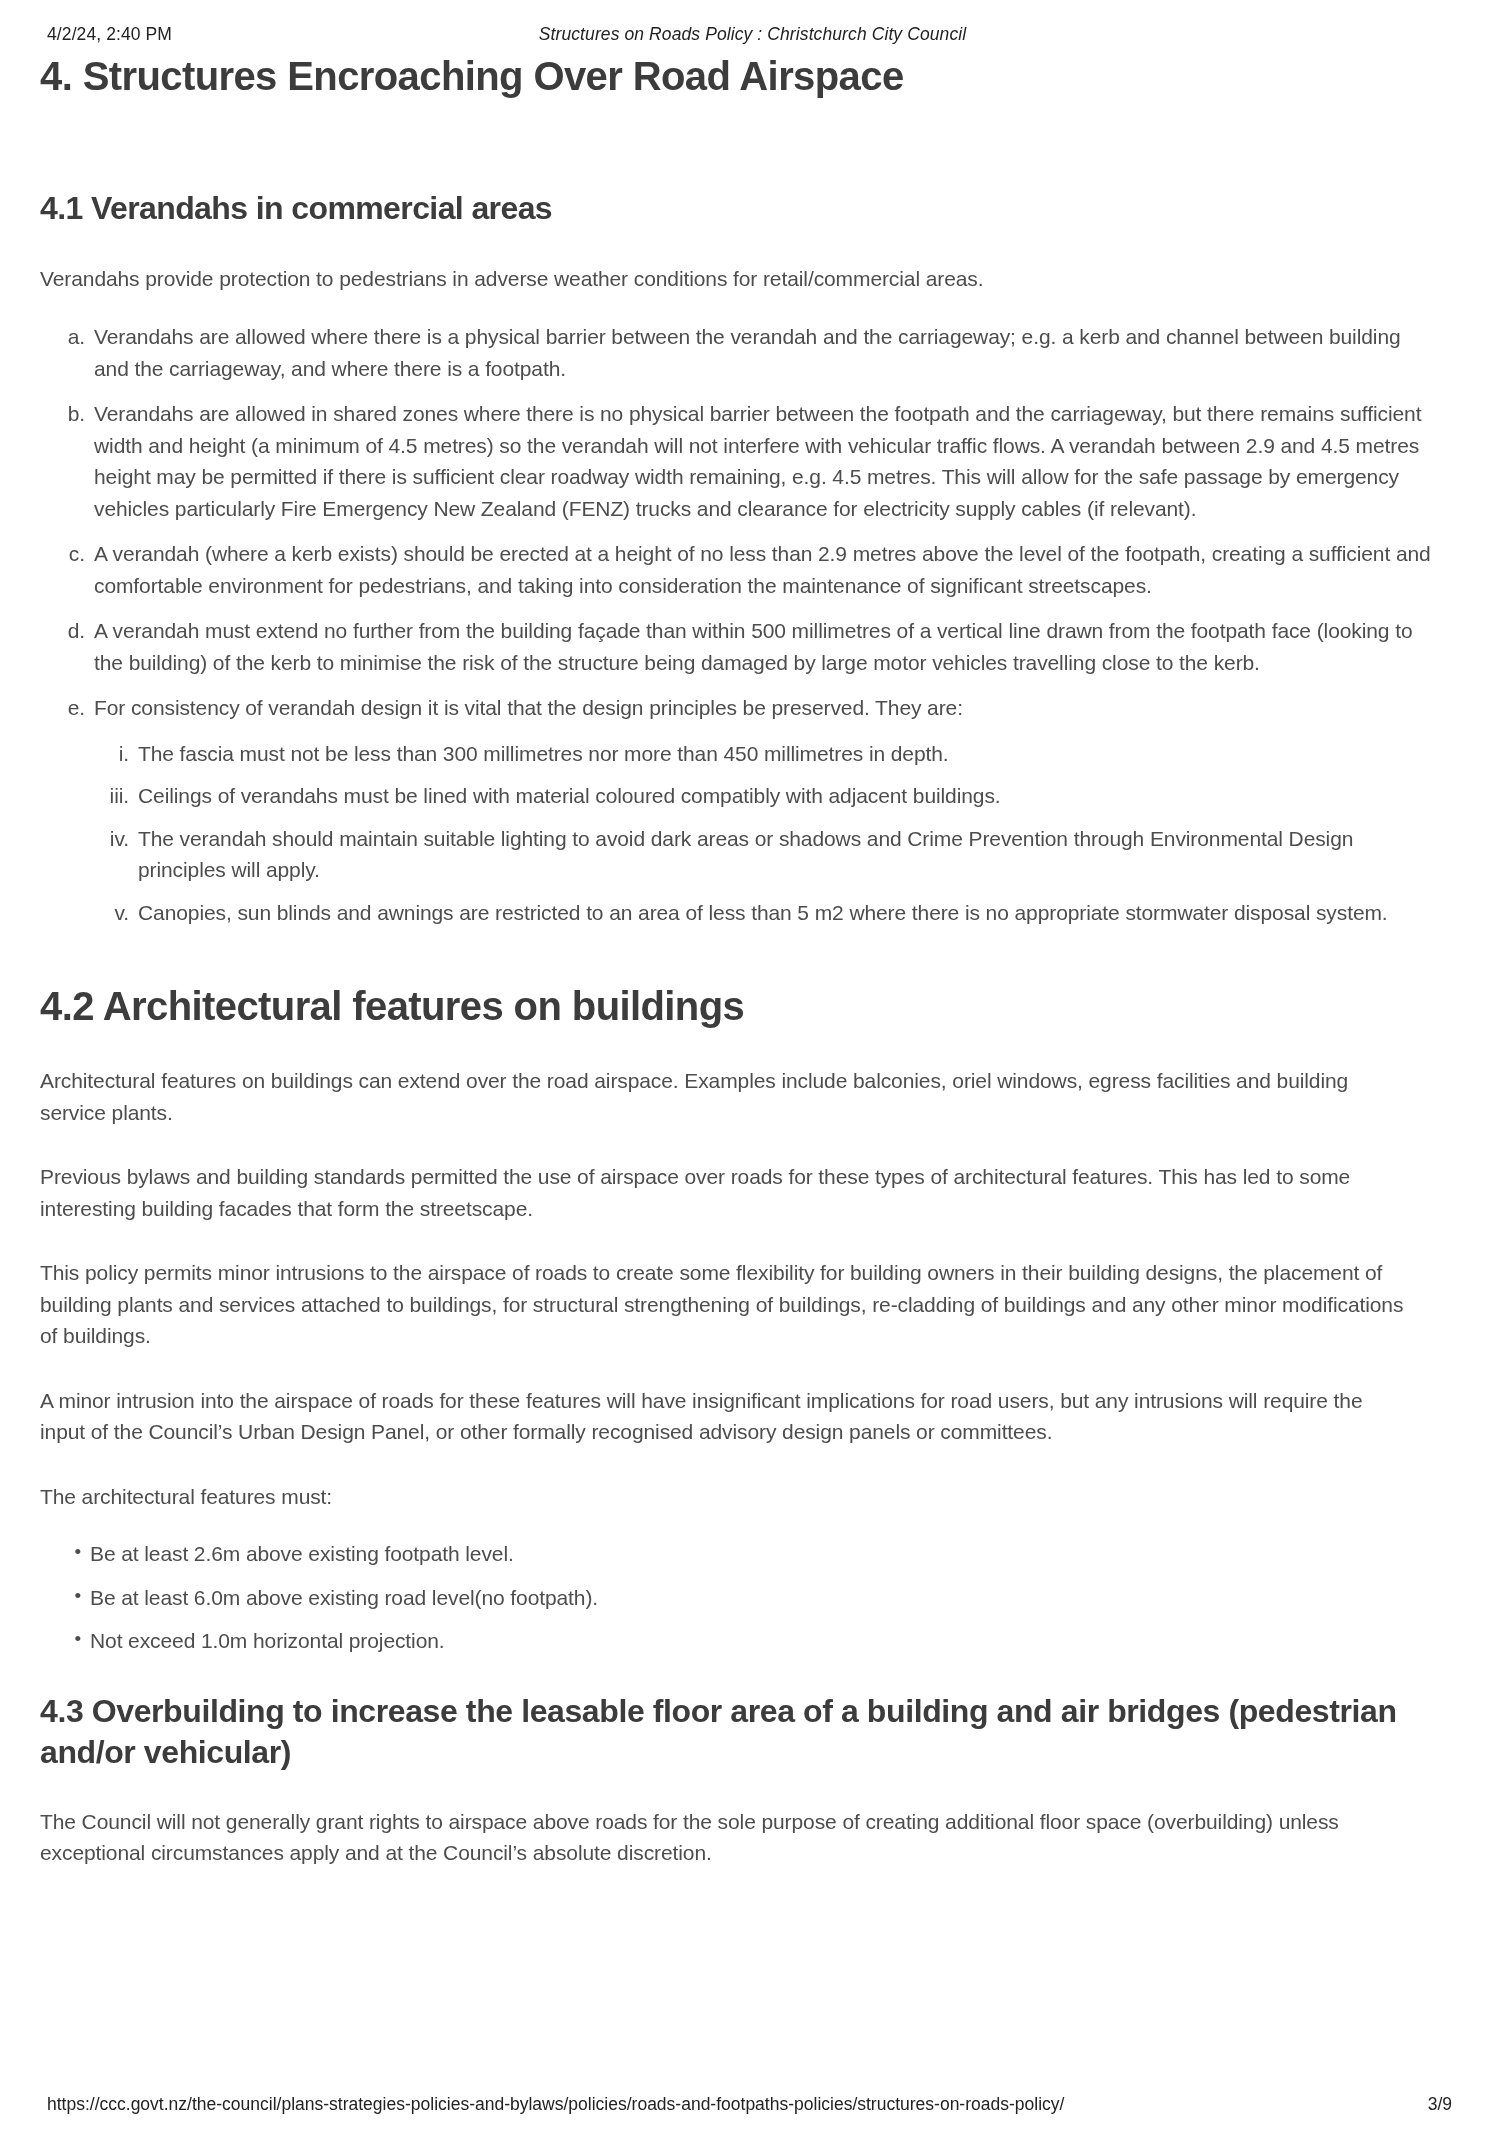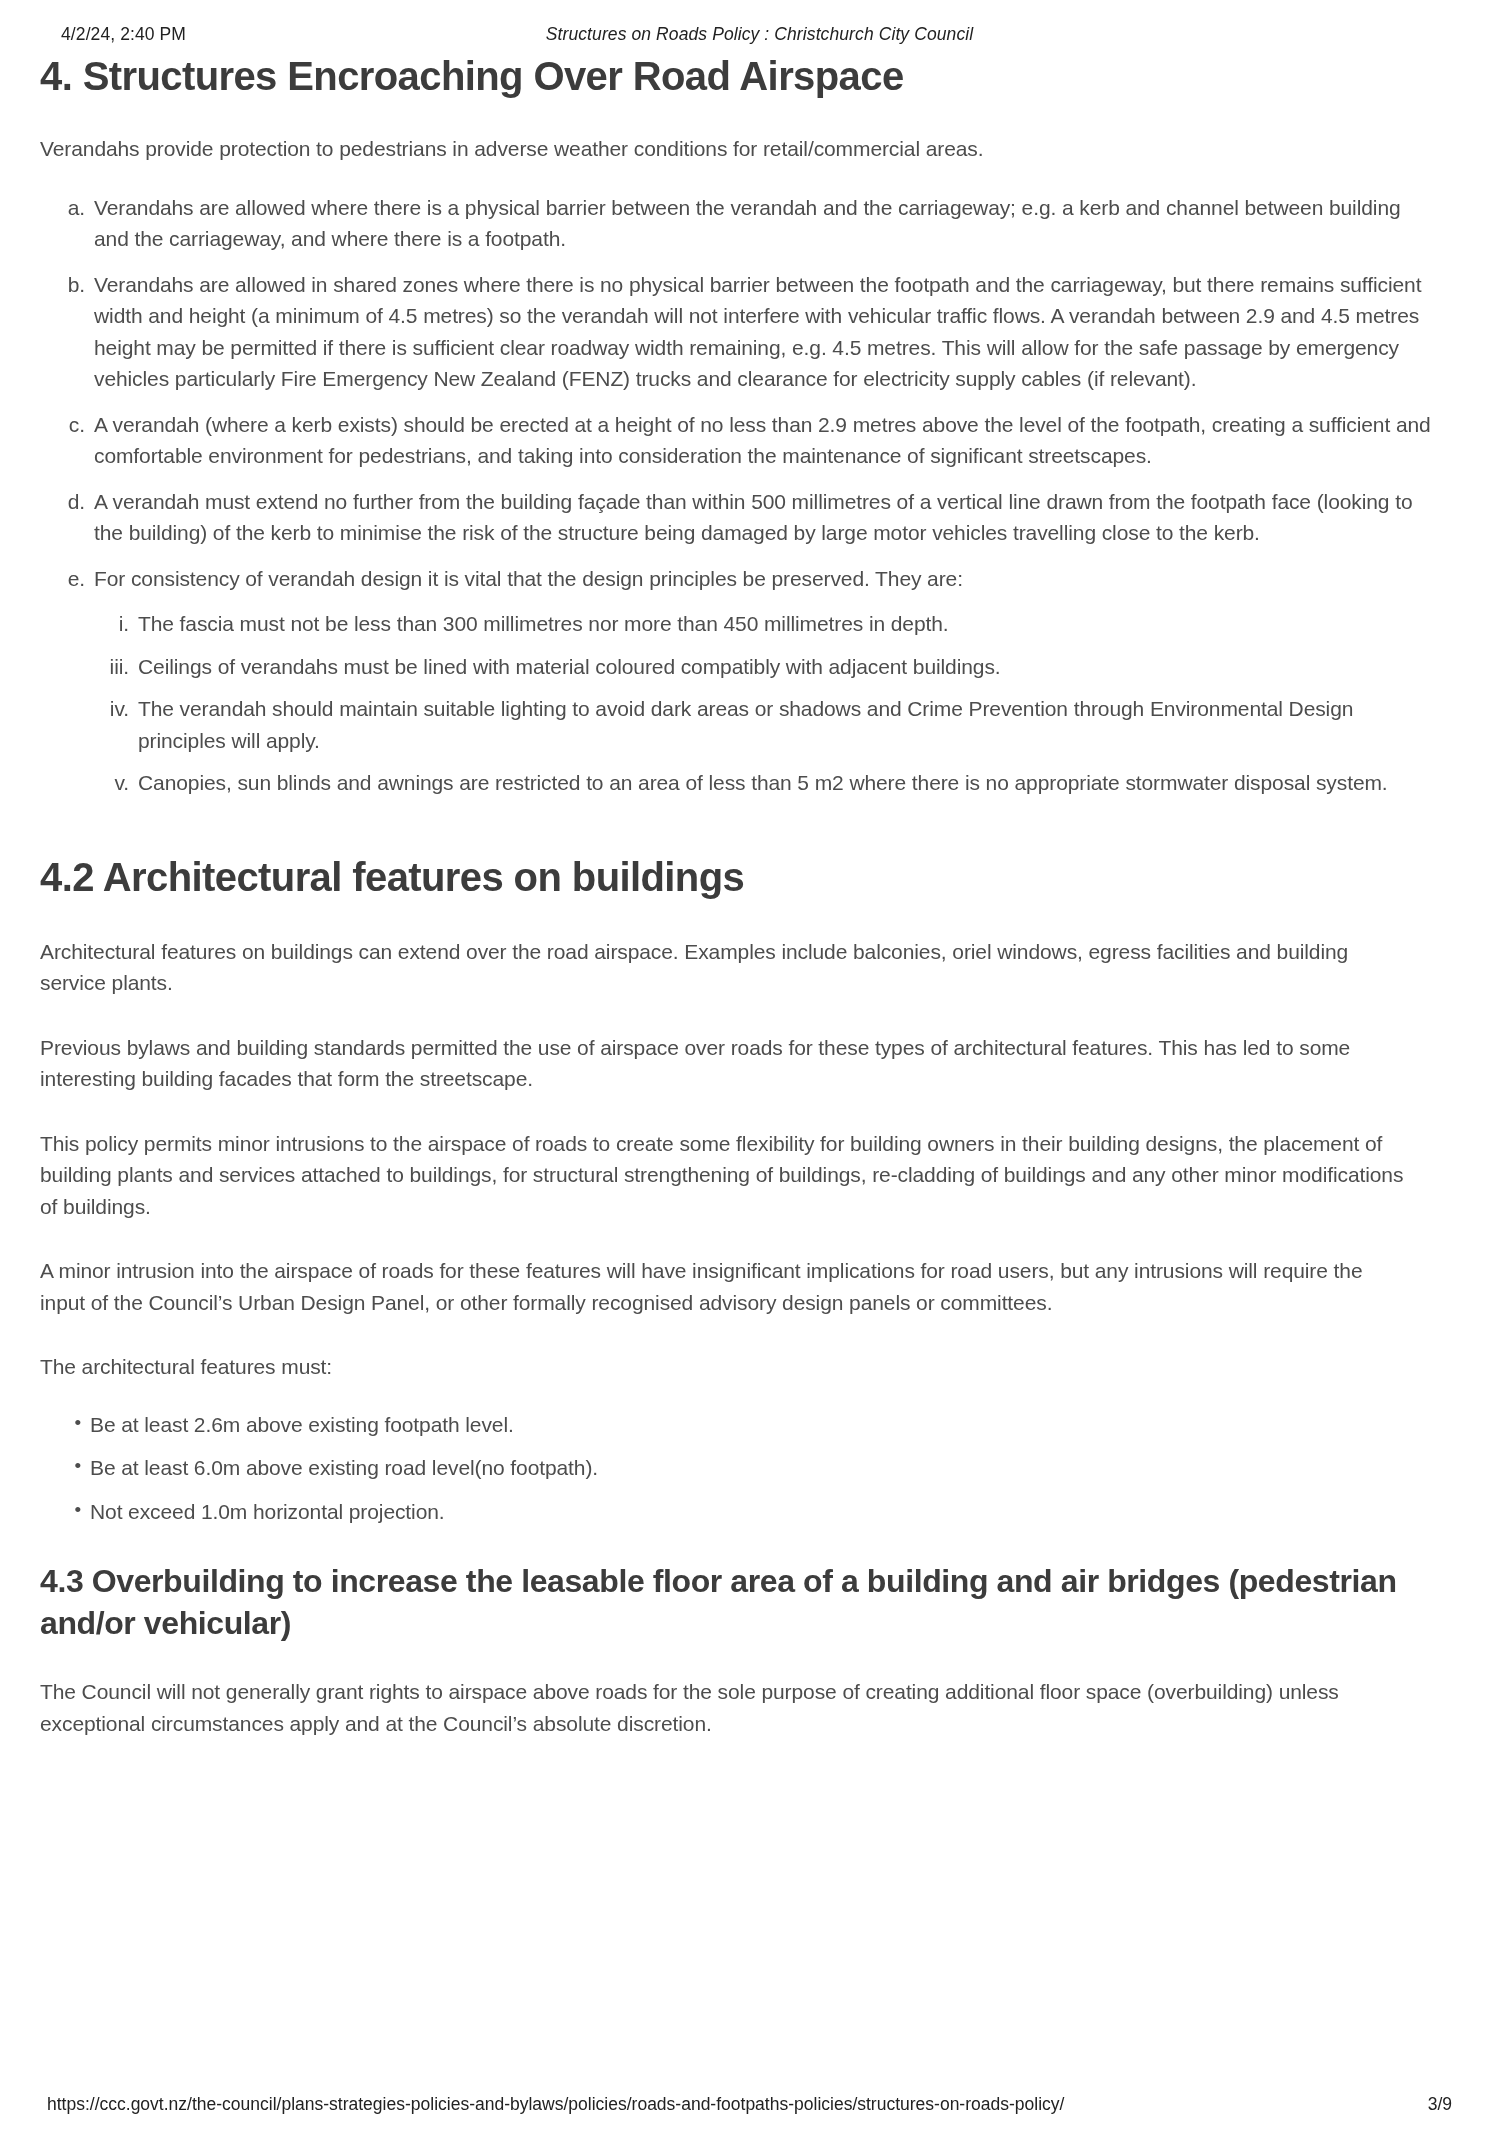--- a/index.html
+++ b/index.html
@@ -8,21 +8,21 @@
   body {
     width: 1505px;
     height: 2129px;
     position: relative;
     overflow: hidden;
     font-family: "Liberation Sans", "DejaVu Sans", sans-serif;
     -webkit-font-smoothing: antialiased;
   }
   .print-header {
     position: absolute;
-    top: 24px; left: 61px; right: 47px;
+    top: 24px; left: 47px; right: 47px;
     height: 22px;
     font-size: 17.5px;
     color: #222222;
     letter-spacing: 0.1px;
   }
   .print-header .datetime { position: absolute; left: 0; top: 0; }
   .print-header .doc-title {
     position: absolute; left: 50%; top: 0;
     transform: translateX(-50%);
     white-space: nowrap;
@@ -110,20 +110,21 @@
 
 <header class="print-header">
   <span class="datetime">4/2/24, 2:40 PM</span>
   <span class="doc-title">Structures on Roads Policy : Christchurch City Council</span>
 </header>
 
 <main>
   <h1 class="doc-h1">4. Structures Encroaching Over Road Airspace</h1>
 
   <section>
+    <h2 class="h2-sm" id="s41-heading">4.1 Verandahs in commercial areas</h2>
     <p class="body-p">Verandahs provide protection to pedestrians in adverse weather conditions for retail/commercial areas.</p>
 
     <ol class="marker-list letter-list">
       <li>
         <span class="li-marker">a.</span>
         <div class="li-body">Verandahs are allowed where there is a physical barrier between the verandah and the carriageway; e.g. a kerb and channel between building and the carriageway, and where there is a footpath.</div>
       </li>
       <li>
         <span class="li-marker">b.</span>
         <div class="li-body">Verandahs are allowed in shared zones where there is no physical barrier between the footpath and the carriageway, but there remains sufficient width and height (a minimum of 4.5 metres) so the verandah will not interfere with vehicular traffic flows. A verandah between 2.9 and 4.5 metres height may be permitted if there is sufficient clear roadway width remaining, e.g. 4.5 metres. This will allow for the safe passage by emergency vehicles particularly Fire Emergency New Zealand (FENZ) trucks and clearance for electricity supply cables (if relevant).</div>

